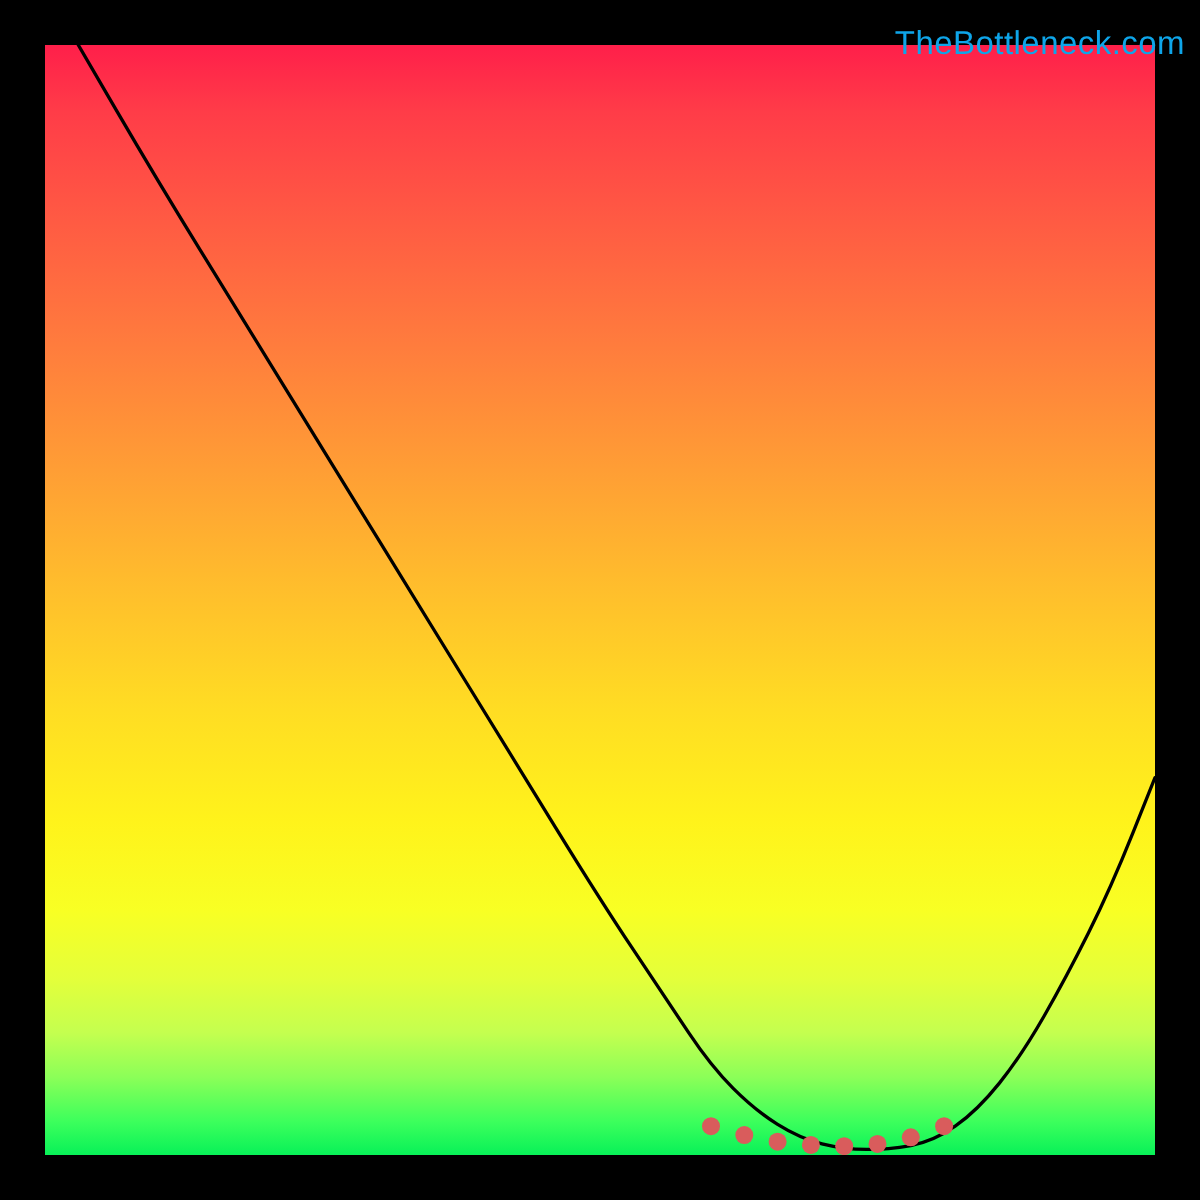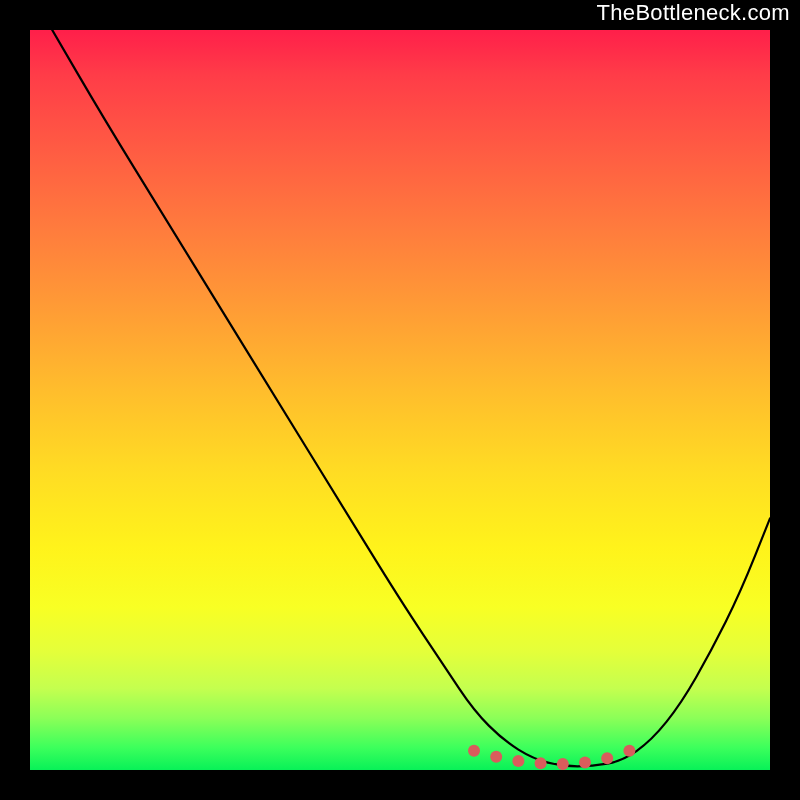--- a/index.html
+++ b/index.html
@@ -12,23 +12,23 @@
     overflow: hidden;
   }
   .outer {
     position: relative;
     width: 800px;
     height: 800px;
     background: #000;
   }
   .watermark {
     position: absolute;
-    top: 0;
+    top: 16px;
     right: 10px;
-    color: #ffffff;
+    color: #0ea5e9;
     font-size: 22px;
     font-weight: 500;
     letter-spacing: 0.3px;
     z-index: 3;
   }
   .plot-frame {
     position: absolute;
     left: 30px;
     top: 30px;
     width: 740px;

